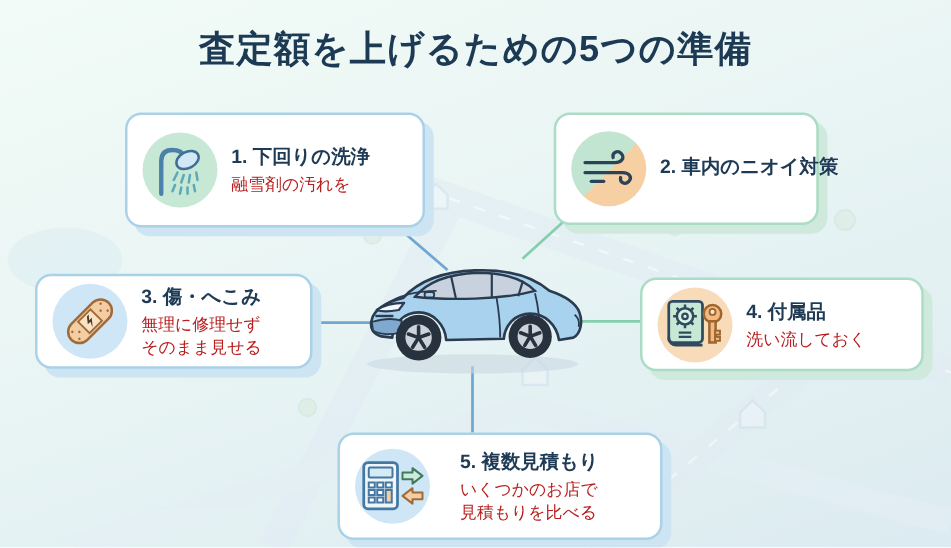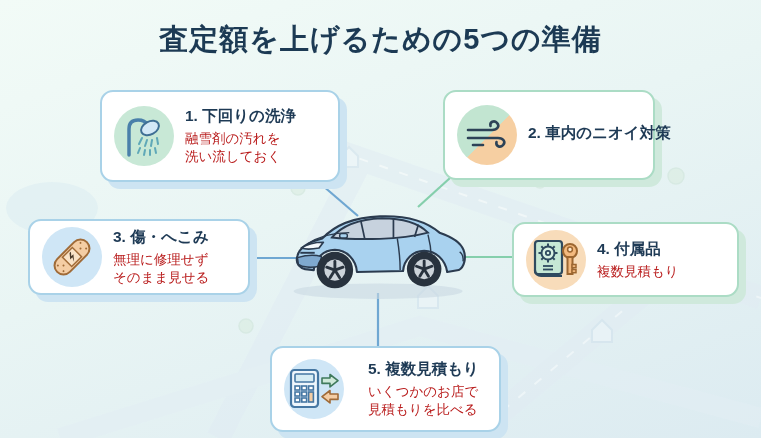--- a/index.html
+++ b/index.html
@@ -31,21 +31,21 @@
   .bg-peach{background:#f8dcba;}
   .bg-split{background:linear-gradient(135deg,#c2e5d1 0%,#c2e5d1 52%,#f6cfa2 52%,#f6cfa2 100%);}
   .card-text{display:flex;flex-direction:column;justify-content:center;min-width:0;}
   .card-title{font-size:15.5px;font-weight:800;color:#1e3a55;white-space:nowrap;margin-bottom:3px;}
   .card-body{font-size:13.5px;line-height:1.32;color:#b91c1c;white-space:nowrap;}
   
   .card-1{left:100px;top:90px;width:240px;height:92px;}
   .card-2{left:443px;top:90px;width:212px;height:90px;}
   .card-3{left:28px;top:219px;width:222px;height:76px;}
   .card-4{left:512px;top:222px;width:227px;height:75px;}
-  .card-5{left:270px;top:346px;width:231px;height:86px;gap:24px;}
+  .card-5{left:270px;top:346px;width:260px;height:86px;gap:24px;}
 </style>
 </head>
 <body>
 
 <div class="canvas">
 
   <svg class="map-layer" viewBox="0 0 761 438" aria-hidden="true">
     <g opacity="0.55">
       <ellipse cx="52" cy="208" rx="46" ry="26" fill="#dcedf2"></ellipse>
       <path d="M300,138 L761,298" stroke="#e1ecf3" stroke-width="24" fill="none"></path>
@@ -130,21 +130,20 @@
           <line x1="23" y1="37" x2="22" y2="42"></line>
           <line x1="28" y1="37" x2="28" y2="42"></line>
           <line x1="33" y1="35" x2="34" y2="40"></line>
         </g>
       </svg>
     </div>
     <div class="card-text">
       <div class="card-title">1. 下回りの洗浄</div>
       <div class="card-body">
         <span>融雪剤の汚れを</span><br>
-        <span>洗い流しておく</span>
       </div>
     </div>
   </div>
 
   <div class="card green card-2">
     <div class="icon-circle bg-split">
       <svg viewBox="0 0 46 38" width="46" height="38" aria-hidden="true">
         <g fill="none" stroke="#2c4257" stroke-width="2.6" stroke-linecap="round">
           <path d="M4,14 H28 C33.5,14 36,10 33,6.8 C30,3.8 25.5,6 26.5,10"></path>
           <path d="M4,22 H34 C39.5,22 42,26 39,29.2 C36,32.2 31.5,30 32.5,26"></path>
@@ -206,21 +205,21 @@
         <circle cx="38" cy="13" r="7" fill="#f3b97e" stroke="#9c6630" stroke-width="2"></circle>
         <circle cx="38" cy="11.5" r="2.4" fill="#fbe6cc" stroke="#9c6630" stroke-width="1.5"></circle>
         <rect x="35.5" y="19" width="5" height="17" fill="#f3b97e" stroke="#9c6630" stroke-width="2"></rect>
         <rect x="40" y="26.5" width="4" height="3.2" fill="#f3b97e" stroke="#9c6630" stroke-width="1.5"></rect>
         <rect x="40" y="31.5" width="4" height="3.2" fill="#f3b97e" stroke="#9c6630" stroke-width="1.5"></rect>
       </svg>
     </div>
     <div class="card-text">
       <div class="card-title">4. 付属品</div>
       <div class="card-body">
-        <span>複数見積もり</span><br>
+        <span>洗い流しておく</span><br>
       </div>
     </div>
   </div>
 
   <div class="card blue card-5">
     <div class="icon-circle bg-blue">
       <svg viewBox="0 0 52 42" width="52" height="42" aria-hidden="true">
         <rect x="3" y="2" width="27" height="37" rx="3.5" fill="#eef6fc" stroke="#4577a3" stroke-width="2.2"></rect>
         <rect x="7" y="6" width="19" height="8" rx="1" fill="#d6ecf4" stroke="#4577a3" stroke-width="1.6"></rect>
         <g fill="#ffffff" stroke="#4577a3" stroke-width="1.6">

